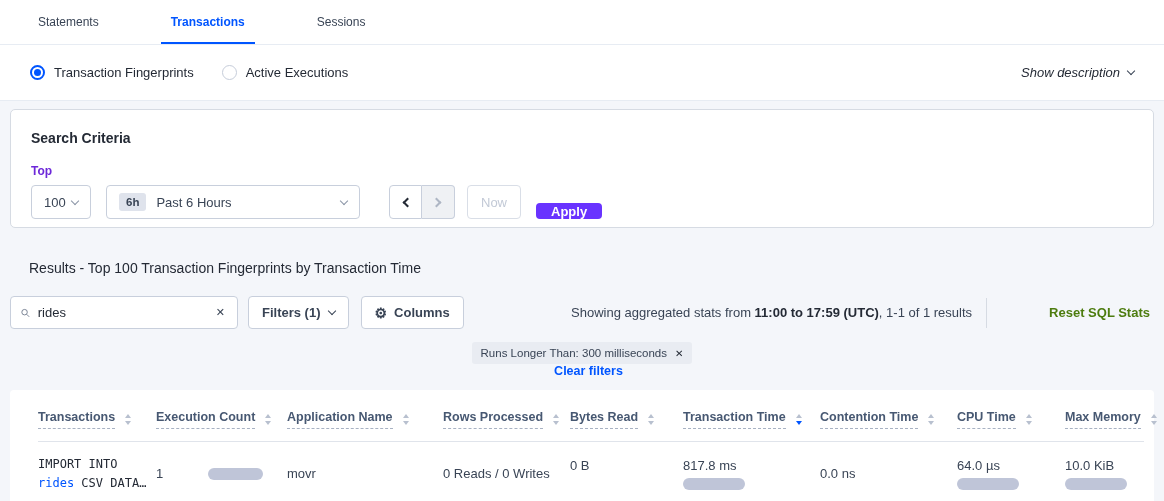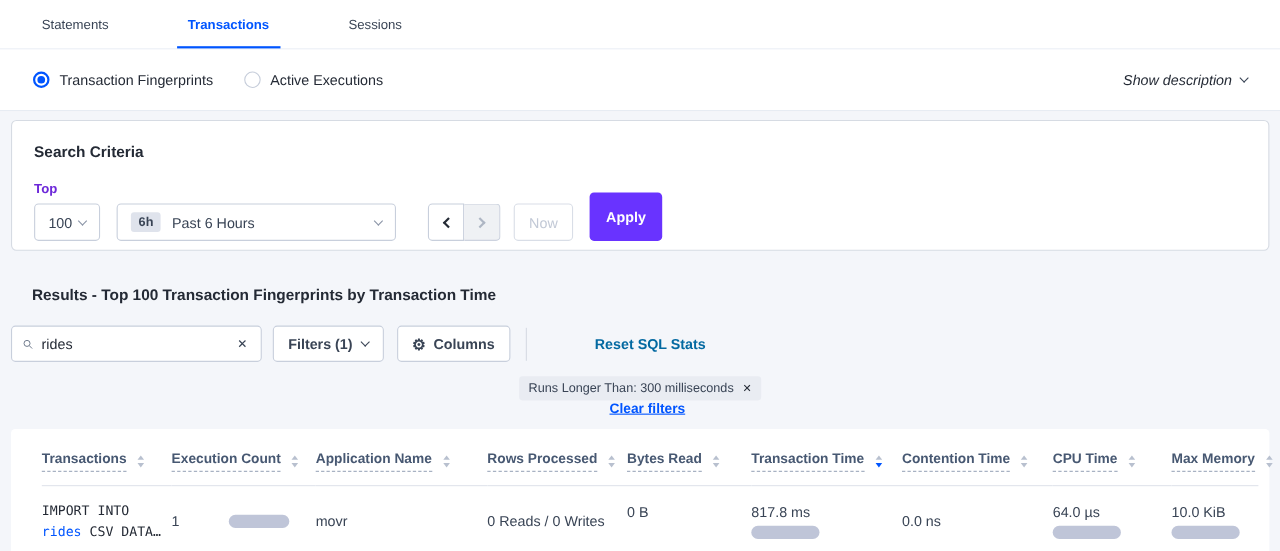--- a/index.html
+++ b/index.html
@@ -38,42 +38,42 @@
   .sel-time { width:254px; }
   .time-badge { background:#DFE3EC; border-radius:3px; font-size:11.5px; font-weight:bold; color:#394455; padding:3px 7px; margin-right:10px; }
 
   .arrow-group { display:flex; margin-left:14px; }
   .arrow-btn { width:33px; height:34px; border:1px solid #C8CFDC; background:#fff; display:flex; align-items:center; justify-content:center; cursor:pointer; }
   .arrow-btn.prev { border-radius:4px 0 0 4px; }
   .arrow-btn.next { border-radius:0 4px 4px 0; border-left:none; background:#EFF1F4; cursor:default; }
   .caret-left { width:7px; height:7px; border-left:2px solid #242A35; border-bottom:2px solid #242A35; transform:rotate(45deg); margin-left:3px; }
   .caret-right { width:7px; height:7px; border-right:2px solid #AEB6C4; border-top:2px solid #AEB6C4; transform:rotate(45deg); margin-right:3px; }
   .now-btn { margin-left:12px; height:34px; padding:0 13px; border:1px solid #D9DEE7; border-radius:4px; background:#fff; font-size:13px; color:#C2C9D6; cursor:default; }
-  .apply-btn { margin-left:15px; height:44px; padding:0 15px; border:none; border-radius:4px; background:#6933FF; color:#fff; font-size:13px; font-weight:bold; cursor:pointer; }
-
-  
-  .results-heading { margin:32px 0 0 19px; font-size:14px; font-weight:bold; color:#242A35; }
+  .apply-btn { margin-left:15px; height:16px; padding:0 15px; border:none; border-radius:4px; background:#6933FF; color:#fff; font-size:13px; font-weight:bold; cursor:pointer; }
+
+  
+  .results-heading { margin:32px 0 0 19px; font-size:14px; font-weight:normal; color:#242A35; }
 
   .controls-row { display:flex; align-items:center; margin:20px 0 0 0; }
   .search-box { width:228px; height:33px; border:1px solid #C8CFDC; border-radius:4px; background:#fff; display:flex; align-items:center; padding:0 10px; }
   .search-box input { border:none; outline:none; flex:1; font-size:13px; color:#242A35; margin-left:8px; font-family:"Liberation Sans", sans-serif; }
   .clear-x { font-size:11px; color:#394455; cursor:pointer; padding:2px; }
   .btn { height:33px; border:1px solid #C8CFDC; border-radius:4px; background:#fff; display:flex; align-items:center; padding:0 13px; font-size:13px; font-weight:bold; color:#394455; cursor:pointer; }
   .btn-filters { margin-left:10px; }
   .btn-columns { margin-left:12px; }
   .gear { font-size:14px; margin-right:7px; color:#394455; }
   .stats-text { margin-left:auto; font-size:13px; color:#394455; }
   .stats-text b { color:#242A35; }
   .stats-divider { width:1px; height:30px; background:#D6DBE3; margin:0 14px; }
-  .link { font-size:13px; font-weight:bold; color:#0369a1; cursor:pointer; text-decoration:none; margin-right:4px; white-space:nowrap;padding-left:48px; }
+  .link { font-size:13px; font-weight:bold; color:#4d7c0f; cursor:pointer; text-decoration:none; margin-right:4px; white-space:nowrap;padding-left:48px; }
 
   .pill-row { display:flex; align-items:center; margin-top:13px;flex-direction:column; }
   .pill { background:#E9ECF2; border-radius:3px; font-size:11.5px; color:#394455; padding:5px 9px; display:flex; align-items:center; }
   .pill-x { margin-left:8px; font-size:10px; cursor:pointer; color:#242A35; }
-  .clear-filters { margin-left:13px; font-size:12.5px; font-weight:bold; color:#0055FF; cursor:pointer;text-decoration:underline; }
+  .clear-filters { margin-left:13px; font-size:12.5px; font-weight:bold; color:#0055FF; cursor:pointer; }
 
   
   .table-card { margin-top:12px; background:#fff; border-radius:4px; padding:6px 10px 14px 28px; }
   table { border-collapse:collapse; width:100%; table-layout:fixed; }
   th { text-align:left; font-size:12.5px; font-weight:bold; color:#475872; padding:14px 8px 12px 0; vertical-align:top; white-space:nowrap; }
   .th-inner { display:inline-flex; align-items:center; cursor:pointer; }
   .th-label { border-bottom:1px dashed #A8B2C3; padding-bottom:4px; }
   .sort { display:inline-flex; flex-direction:column; margin-left:10px; cursor:pointer; }
   .sort .up { width:0; height:0; border-left:3.5px solid transparent; border-right:3.5px solid transparent; border-bottom:4.5px solid #B8C0CF; margin-bottom:2.5px; }
   .sort .down { width:0; height:0; border-left:3.5px solid transparent; border-right:3.5px solid transparent; border-top:4.5px solid #B8C0CF; }
@@ -157,20 +157,21 @@
       <span class="clear-x">✕</span>
     </div>
     <div class="btn btn-filters">
       <span>Filters (1)</span>
       <span class="chev"></span>
     </div>
     <div class="btn btn-columns">
       <span class="gear">⚙</span>
       <span>Columns</span>
     </div>
+    <div class="stats-text"><span>Showing aggregated stats from </span><b>11:00 to 17:59 (UTC)</b><span>, 1-1 of 1 results</span></div>
     <div class="stats-divider"></div>
     <a class="link">Reset SQL Stats</a>
   </div>
 
   <div class="pill-row">
     <div class="pill">
       <span>Runs Longer Than: 300 milliseconds</span>
       <span class="pill-x">✕</span>
     </div>
     <div class="clear-filters">Clear filters</div>

